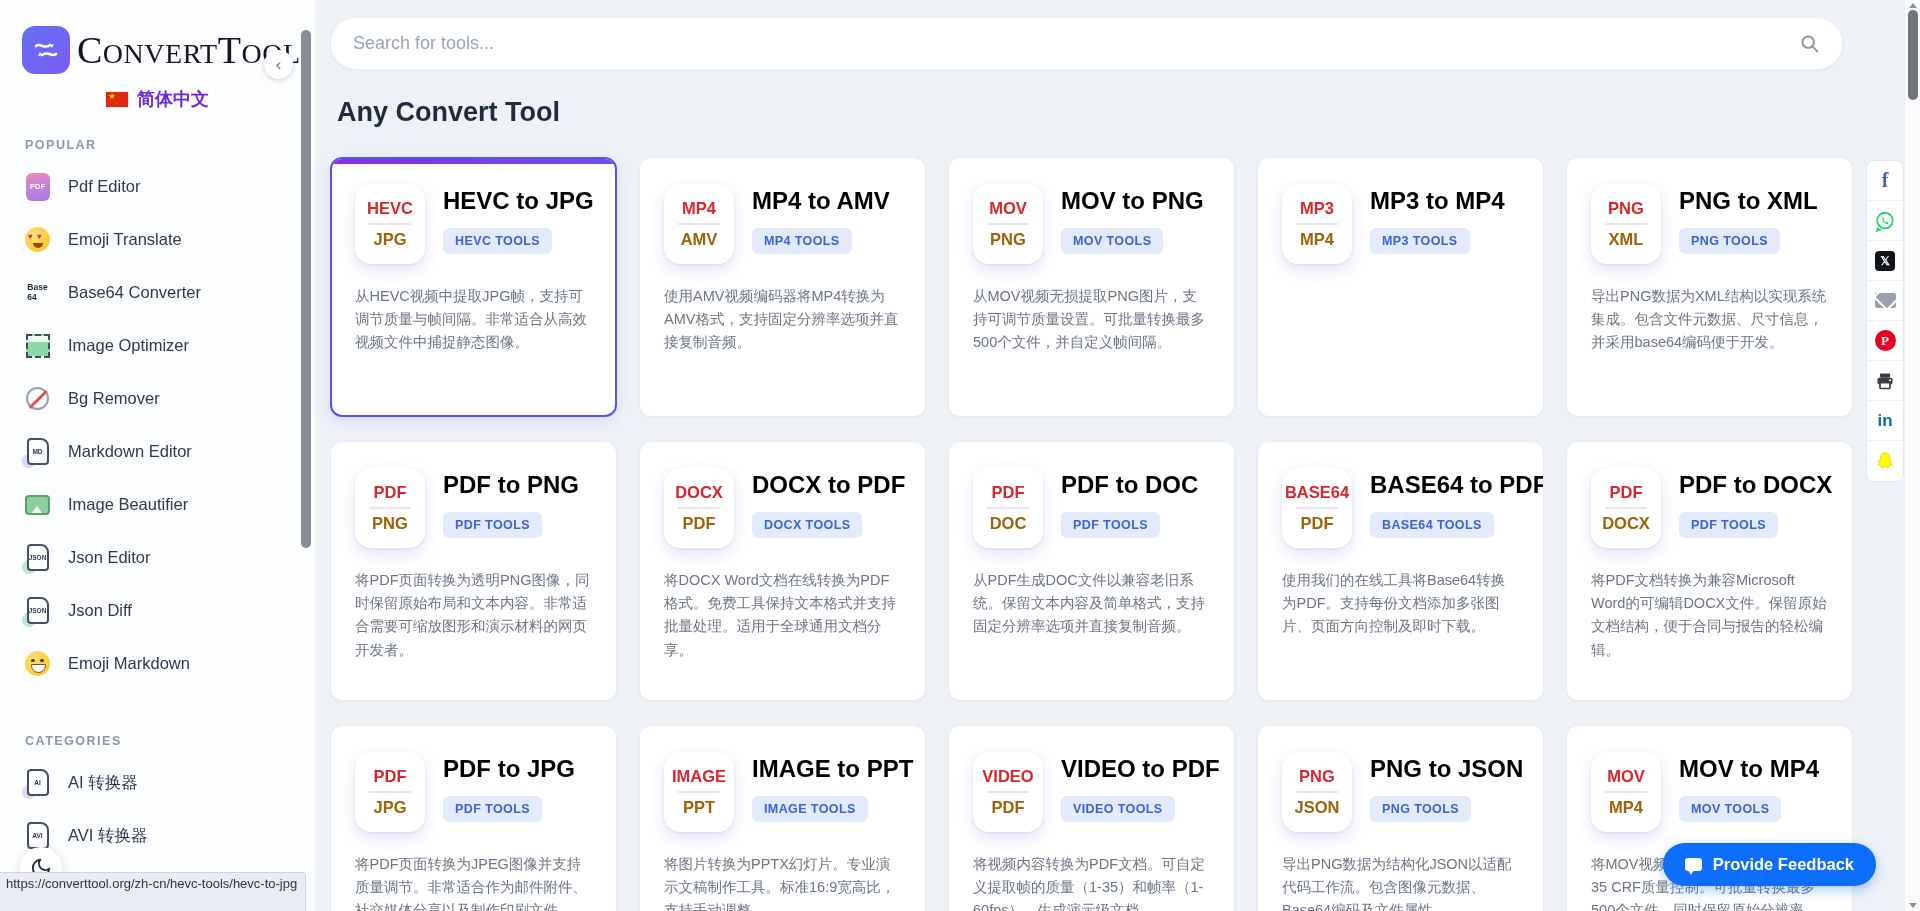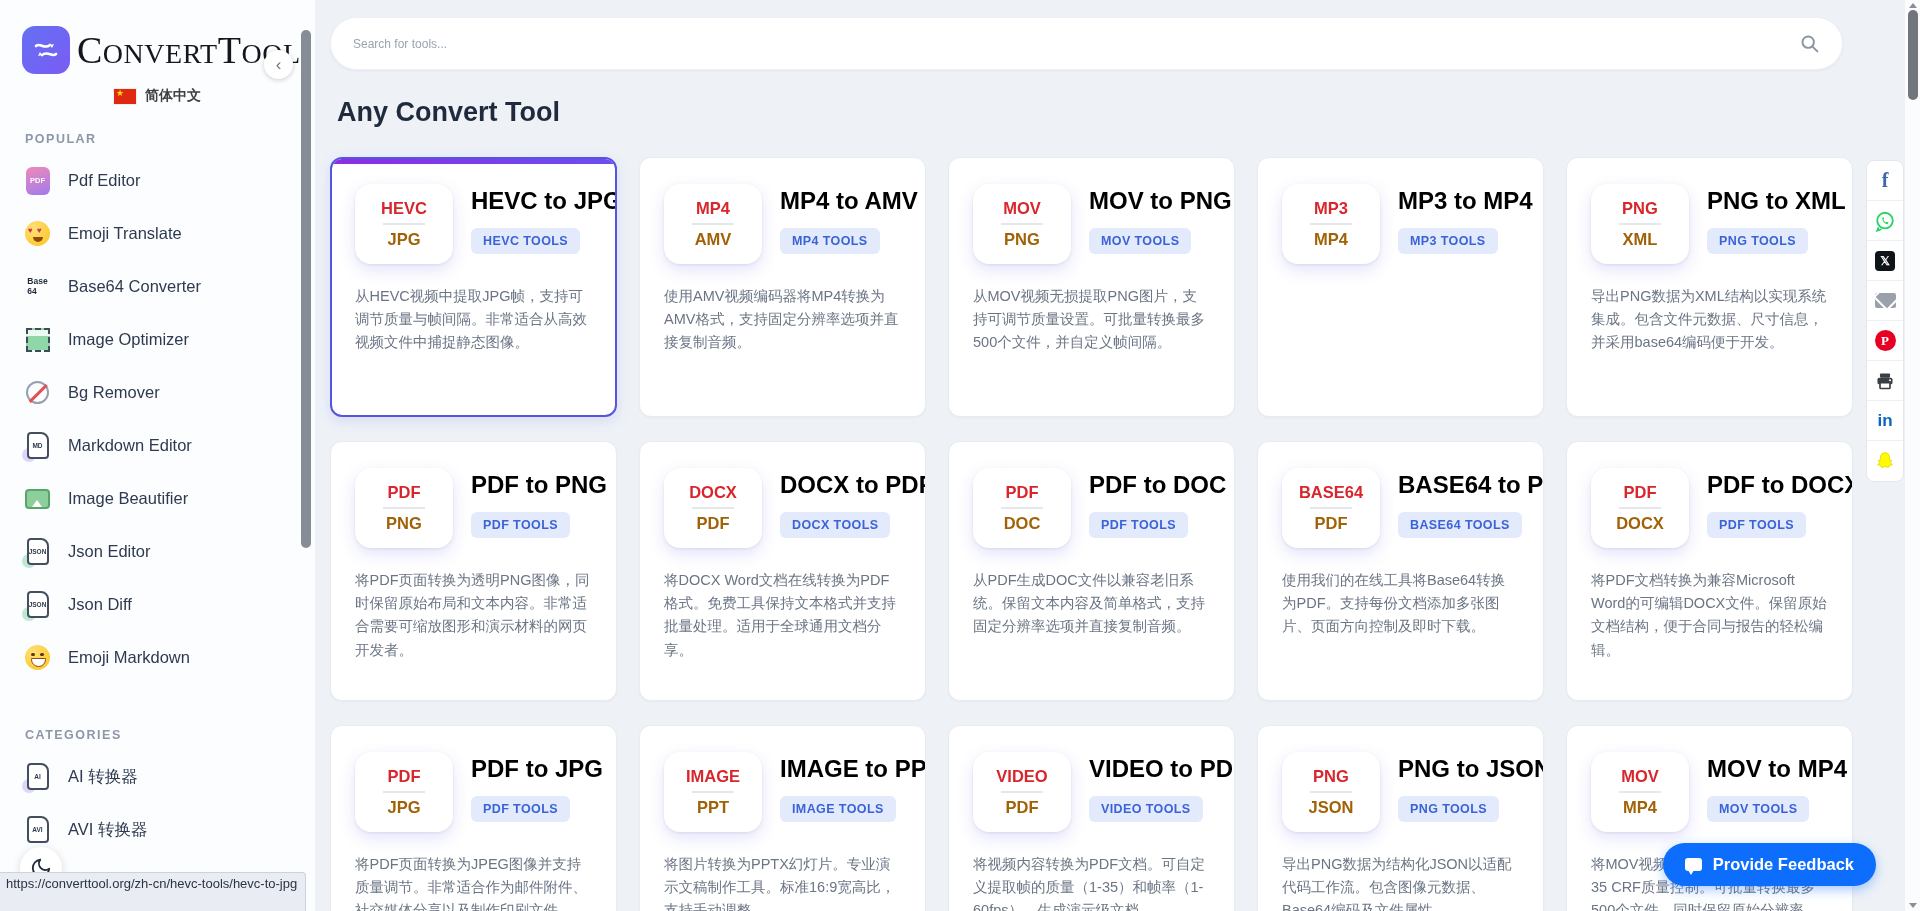--- a/index.html
+++ b/index.html
@@ -10,21 +10,21 @@
   .sidebar { position:fixed; left:0; top:0; width:315px; height:911px; background:#fcfdff; z-index:5; }
   .logo-row { display:flex; align-items:center; padding:26px 0 0 22px; overflow:hidden; white-space:nowrap; }
   .logo-mark { width:48px; height:48px; border-radius:13px; background:linear-gradient(135deg,#6470f3,#7a5cf4); display:flex; align-items:center; justify-content:center; margin-right:7px; flex:0 0 auto; }
   .logo-text { font-family:"Liberation Serif", serif; color:#13161c; letter-spacing:.5px; }
   .logo-text .big { font-size:38px; }
   .logo-text .small { font-size:28px; }
   .collapse-btn { position:absolute; right:22px; top:50px; width:29px; height:29px; border-radius:50%; background:#fff; box-shadow:0 1px 5px rgba(0,0,0,.2); display:flex; align-items:center; justify-content:center; color:#6b7483; font-size:17px; line-height:1; cursor:pointer; z-index:7; }
   .lang-row { display:flex; align-items:center; justify-content:center; margin-top:13px; gap:9px; cursor:pointer; }
   .flag { width:22px; height:15px; background:#de2910; position:relative; box-shadow:0 0 0 1px #eee; }
   .flag::after { content:"★"; position:absolute; left:2px; top:-1px; font-size:9px; color:#ffde00; }
-  .lang-label { color:#404040; font-weight:bold; font-size:14px; }
+  .lang-label { color:#6d28d9; font-weight:bold; font-size:18px; }
   .section-label { color:#8c97a7; font-size:12.5px; font-weight:bold; letter-spacing:.12em; margin:27px 0 8px 25px; }
   .section-label.cats { margin-top:44px; }
   .nav-item { display:flex; align-items:center; gap:17px; height:53px; padding:0 24px; cursor:pointer; }
   .nav-label { font-size:16.5px; color:#2e3a4e; }
 
   
   .nav-icon { width:27px; height:28px; display:flex; align-items:center; justify-content:center; position:relative; flex:0 0 auto; }
   .nav-icon i { font-style:normal; position:relative; z-index:1; }
   .pdf-file-icon i { width:24px; height:28px; border-radius:6px; background:linear-gradient(160deg,#f089b8,#9f7bef); color:#fff; font-size:7.5px; font-weight:bold; display:flex; align-items:center; justify-content:center; }
   .markdown-file-icon i, .json-file-icon i, .svg-file-icon i, .ai-file-icon i, .avi-file-icon i {
@@ -41,30 +41,30 @@
   .image-optimizer-icon i { width:24px; height:24px; border:2px dashed #3f4a5a; background:linear-gradient(180deg,#eafaf0 30%,#8fd6a8 30%); }
   .bg-remover-icon i { width:23px; height:23px; border:2.5px solid #97a0ac; border-radius:50%; display:block; }
   .bg-remover-icon::after { content:""; position:absolute; left:2px; top:13px; width:24px; height:2.5px; background:#e05252; transform:rotate(-45deg); z-index:2; }
   .image-beautifier-icon i { width:25px; height:20px; background:#8ccf9b; border:2px solid #57a56b; border-radius:4px; display:block; position:relative; }
   .image-beautifier-icon::after { content:""; position:absolute; bottom:6px; left:8px; border-left:5px solid transparent; border-right:5px solid transparent; border-bottom:7px solid #fff; z-index:2; }
 
   .sb-scroll-thumb { position:absolute; right:4px; top:30px; width:10px; height:518px; background:#878d96; border-radius:6px; cursor:pointer; }
 
   
   .search-bar { position:absolute; left:330px; top:17px; width:1513px; height:53px; background:#fff; border:1px solid #edf0f4; border-radius:27px; box-shadow:0 1px 3px rgba(16,24,40,.05); display:flex; align-items:center; padding:0 22px; z-index:2; }
-  .search-bar input { flex:1; border:none; outline:none; font-size:12px; color:#c2410c; font-family:"Liberation Sans", sans-serif; background:transparent; }
+  .search-bar input { flex:1; border:none; outline:none; font-size:18px; color:#c2410c; font-family:"Liberation Sans", sans-serif; background:transparent; }
   .search-bar input::placeholder { color:#9aa4b2; }
   .page-title { position:absolute; left:337px; top:97px; font-size:27px; font-weight:700; color:#1f2a3d; z-index:2;text-align:center; }
 
   .grid { position:absolute; left:330px; top:157px; width:1528px; display:grid; grid-template-columns:repeat(5,287px); column-gap:22px; row-gap:24px; z-index:2; }
   .card { background:#fff; border:1px solid #e8ecf1; border-radius:12px; height:260px; padding:24px; box-shadow:0 1px 2px rgba(16,24,40,.04); position:relative; overflow:hidden; cursor:pointer; }
   .card.selected { border:2px solid #5655e0; padding:23px; box-shadow:0 4px 14px rgba(86,85,224,.15); }
   .card.selected::before { content:""; position:absolute; top:0; left:0; right:0; height:5px; background:linear-gradient(90deg,#8d2de2,#6d4df0); }
   .card-head { display:flex; gap:18px; align-items:flex-start; }
-  .tile { width:98px; height:80px; background:#fff; border-radius:16px; box-shadow:0 6px 16px rgba(99,102,241,.18), 0 1px 3px rgba(0,0,0,.08); display:flex; flex-direction:column; align-items:center; justify-content:center; gap:5px; flex:0 0 auto; margin-top:2px; }
+  .tile { width:70px; height:80px; background:#fff; border-radius:16px; box-shadow:0 6px 16px rgba(99,102,241,.18), 0 1px 3px rgba(0,0,0,.08); display:flex; flex-direction:column; align-items:center; justify-content:center; gap:5px; flex:0 0 auto; margin-top:2px; }
   .tile .from { color:#d8262c; font-weight:bold; font-size:16.5px; white-space:nowrap; }
   .tile .divider { width:42px; height:2px; background:#e5e7eb; }
   .tile .to { color:#a16207; font-weight:bold; font-size:16.5px; white-space:nowrap; }
   .card-title { font-size:24px; font-weight:700; color:#000000; margin-top:5px; white-space:nowrap; }
   .card-badge { display:inline-block; margin-top:13px; background:#e2eafc; color:#3b63d8; font-size:12.5px; font-weight:bold; padding:6px 12px; border-radius:6px; letter-spacing:.4px; white-space:nowrap; }
   .card-desc { margin-top:21px; color:#6b7584; font-size:14.5px; line-height:1.6; }
 
   
   .social-rail { position:fixed; right:16px; top:160px; width:38px; background:#fff; border:1px solid #e3e7ec; border-radius:8px; z-index:10; overflow:hidden; }
   .social-cell { height:40px; display:flex; align-items:center; justify-content:center; border-bottom:1px solid #eceff3; cursor:pointer; }

